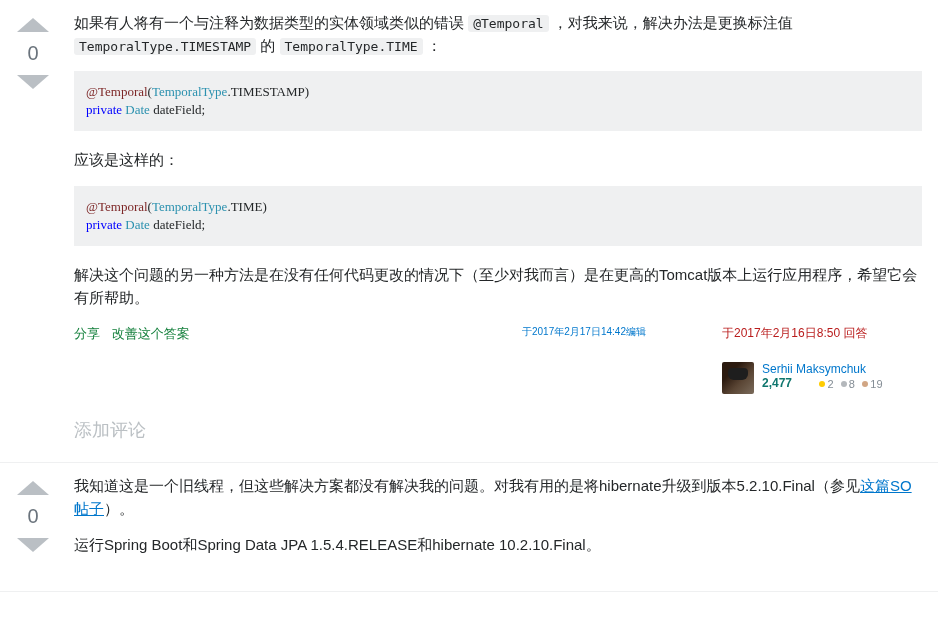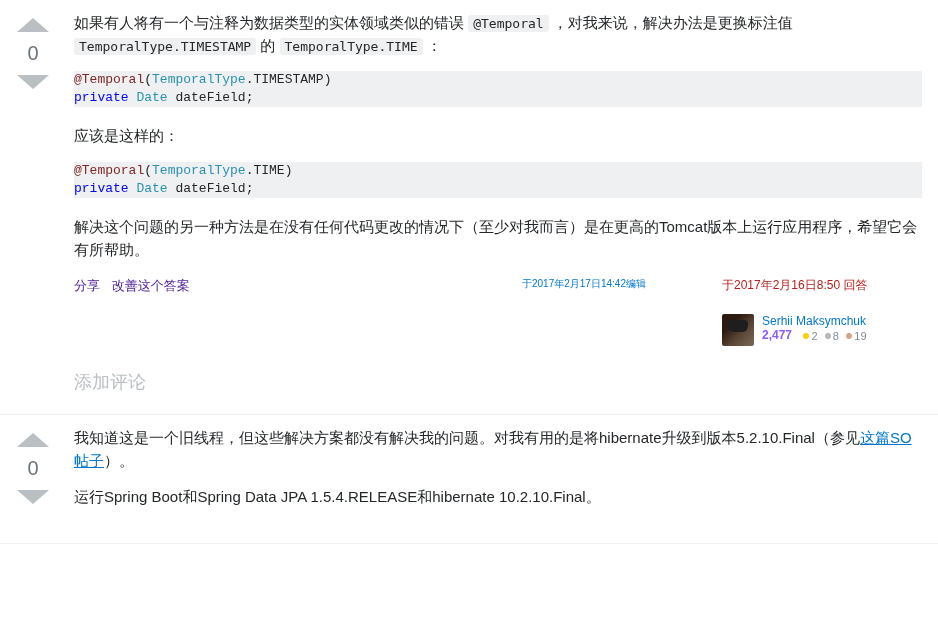--- a/index.html
+++ b/index.html
@@ -48,37 +48,38 @@
   }
   .post-text code.inline {
     background: #eff0f1;
     padding: 1px 5px;
     font-family: Consolas, Menlo, monospace;
     font-size: 13px;
     border-radius: 3px;
   }
   pre.code-block {
     background: #eff0f1;
-    font-family: Liberation Mono, monospace;
+    padding: 12px;
+    font-family: Liberation Serif, serif;
     font-size: 13px;
     line-height: 1.4;
     margin-bottom: 18px;
     overflow: auto;
   }
   .tok-type { color: #2b91af; }
   .tok-kw   { color: #0000ff; }
   .tok-lit  { color: #7d2727; }
   .post-menu {
     display: flex;
     font-size: 13px;
     color: #848d95;
     margin-top: 16px;
   }
   .post-menu .actions a {
-    color: #4c1d95;
+    color: #15803d;
     margin-right: 8px;
     text-decoration: none;
     cursor: pointer;
   }
   .post-menu .spacer { flex: 1; }
   .edit-info {
     font-size: 10px;
     text-align: left;
     width: 200px;
   }
@@ -99,21 +100,21 @@
   }
   .avatar::after{
     content:"";
     position:absolute;
     left:6px; top:6px;
     width:20px; height:12px;
     background:#1e1e1e;
     border-radius:4px 4px 6px 6px;
   }
   .user-meta .name { color: #0077cc; cursor: pointer; }
-  .rep { font-weight: bold; color: #8b5cf6; margin-right: 4px; }
+  .rep { font-weight: bold; color: #0f766e; margin-right: 20px; }
   .badge { display:inline-block; width:6px; height:6px; border-radius:50%; margin:0 2px 0 4px; vertical-align:middle;}
   .gold{background:#ffcc01}.silver{background:#b4b8bc}.bronze{background:#d1a684}
   .bcount{color:#848d95;font-size:11px;vertical-align:middle;}
   .add-comment {
     color: #bbc0c4;
     font-size: 18px;
     margin-top: 24px;
     cursor: pointer;
   }
   a.link { color: #0077cc; text-decoration: underline; cursor: pointer; }

